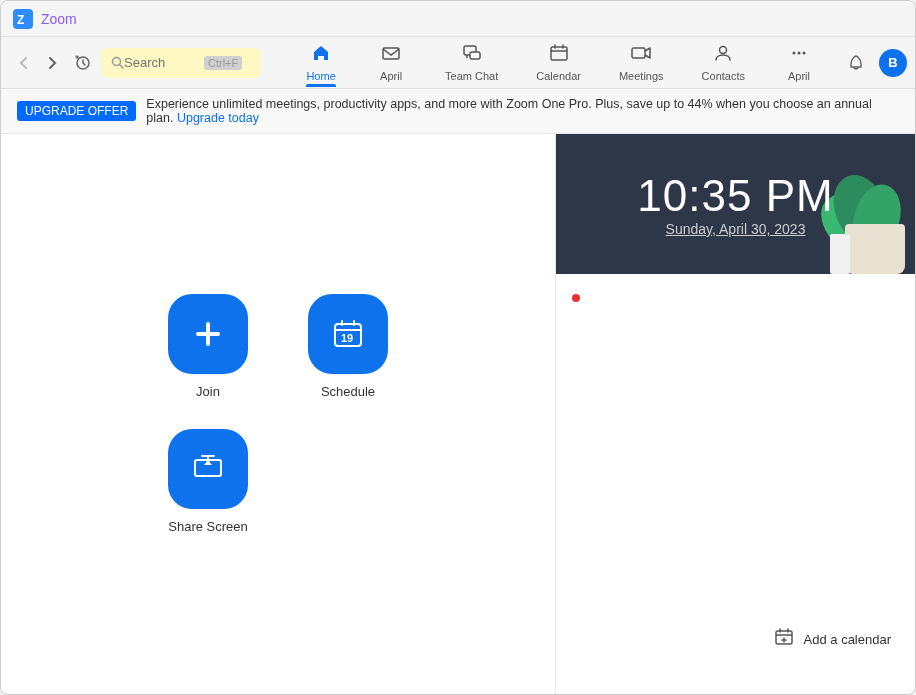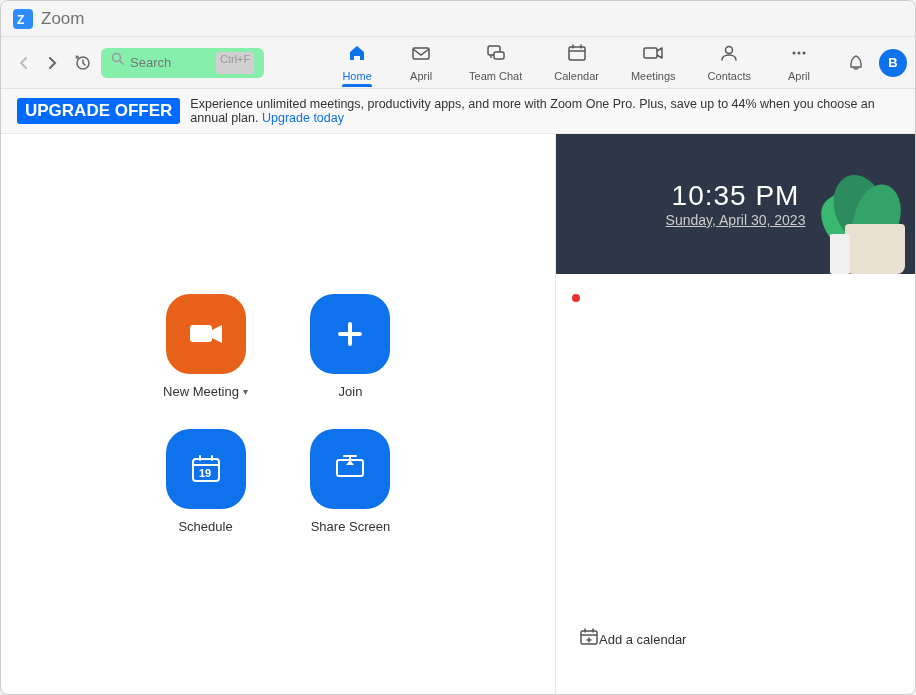--- a/index.html
+++ b/index.html
@@ -31,23 +31,23 @@
       padding: 0 12px;
       border-bottom: 1px solid #e0e0e0;
       flex-shrink: 0;
     }
     .titlebar-logo {
       width: 20px;
       height: 20px;
       margin-right: 8px;
     }
     .titlebar-title {
-      font-size: 17px;
+      font-size: 14px;
       font-weight: 500;
-      color: #737373;
+      color: #8b5cf6;
     }
 
     
     .toolbar {
       background: #f5f5f5;
       height: 52px;
       display: flex;
       align-items: center;
       padding: 0 8px;
       border-bottom: 1px solid #e0e0e0;
@@ -69,24 +69,24 @@
       display: flex;
       align-items: center;
       justify-content: center;
       color: #666;
       font-size: 14px;
     }
     .nav-btn.disabled { color: #bbb; cursor: default; }
 
     .search-bar {
       display: flex;
-      background: #86efac;
+      align-items: center;
+      background: #fef9c3;
       border-radius: 6px;
       padding: 4px 10px;
-      gap: 6px;
       height: 30px;
       min-width: 160px;
     }
     .search-bar input {
       border: none;
       background: transparent;
       font-size: 13px;
       color: #333;
       outline: none;
       width: 80px;
@@ -97,21 +97,21 @@
       background: #d0d0d0;
       padding: 1px 4px;
       border-radius: 3px;
     }
 
     .toolbar-spacer { flex: 1; }
 
     .nav-items {
       display: flex;
       align-items: center;
-      gap: 4px;
+      gap: 10px;
     }
     .nav-item {
       display: flex;
       flex-direction: column;
       align-items: center;
       justify-content: center;
       padding: 4px 14px;
       cursor: pointer;
       border-radius: 6px;
       gap: 2px;
@@ -182,22 +182,22 @@
       padding: 8px 16px;
       display: flex;
       align-items: center;
       gap: 10px;
       border-bottom: 1px solid #e8e8e8;
       flex-shrink: 0;
     }
     .upgrade-badge {
       background: #006aff;
       color: white;
-      font-size: 17px;
-      font-weight: 700;
+      font-size: 12px;
+      font-weight: 400;
       padding: 3px 8px;
       border-radius: 3px;
       white-space: nowrap;
     }
     .banner-text {
       font-size: 12.5px;
       color: #333;
     }
     .banner-link {
       color: #0e72ed;
@@ -332,21 +332,21 @@
       position: absolute;
       right: 65px;
       bottom: 0;
       width: 20px;
       height: 40px;
       background: #f0f0f0;
       border-radius: 2px;
     }
 
     .clock-time {
-      font-size: 28px;
+      font-size: 44px;
       font-weight: 300;
       color: white;
       letter-spacing: 1px;
       z-index: 1;
     }
     .clock-date {
       font-size: 14px;
       color: #ccc;
       z-index: 1;
       text-decoration: underline;
@@ -364,26 +364,27 @@
       width: 8px;
       height: 8px;
       background: #e83030;
       border-radius: 50%;
       margin-top: 4px;
     }
 
     .add-calendar {
       display: flex;
       align-items: center;
-      gap: 1px;
+      gap: 11px;
       cursor: pointer;
       padding: 8px;
       border-radius: 6px;
       margin-top: auto;
       margin-bottom: 20px;
+      justify-content: flex-end;
     }
     .add-calendar-icon {
       font-size: 16px;
       color: #555;
     }
     .add-calendar-text {
       font-size: 13px;
       color: #333;
     }
   </style>
@@ -524,32 +525,20 @@
       <span>Experience unlimited meetings, productivity apps, and more with Zoom One Pro. Plus, save up to 44% when you choose an annual plan.</span>
       <a class="banner-link">Upgrade today</a>
     </span>
   </div>
 
   <div class="main-content">
 
     <div class="left-panel">
       <div class="actions-grid">
 
-        <div class="action-item">
-          <button class="action-btn orange">
-            <svg width="36" height="36" viewBox="0 0 36 36" fill="none">
-              <rect x="2" y="9" width="22" height="17" rx="3" fill="white"></rect>
-              <path d="M24 14L34 9V27L24 22" fill="white"></path>
-            </svg>
-          </button>
-          <div class="action-label-row">
-            <span class="action-label">New Meeting</span>
-            <span class="action-chevron">▾</span>
-          </div>
-        </div>
 
         <div class="action-item">
           <button class="action-btn blue">
             <svg width="36" height="36" viewBox="0 0 36 36" fill="none">
               <path d="M18 8V28M8 18H28" stroke="white" stroke-width="4" stroke-linecap="round"></path>
             </svg>
           </button>
           <span class="action-label">Join</span>
         </div>
 

